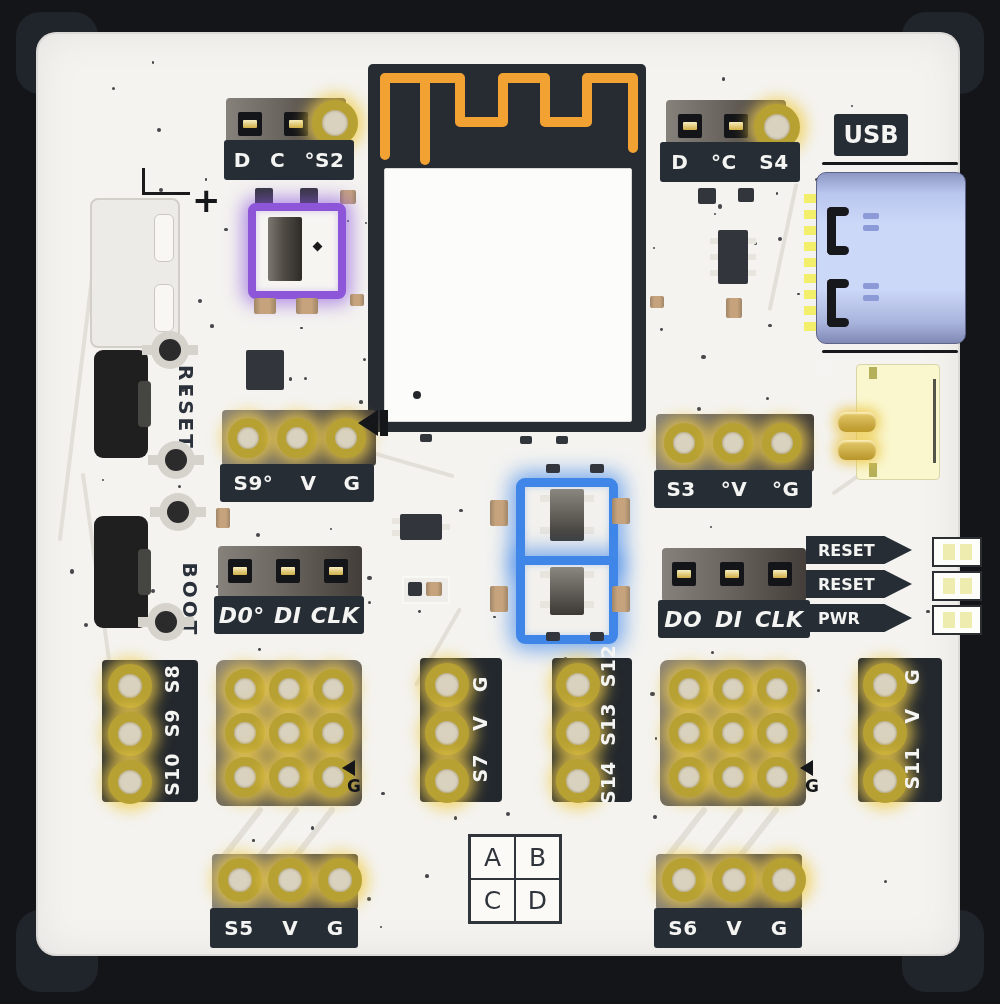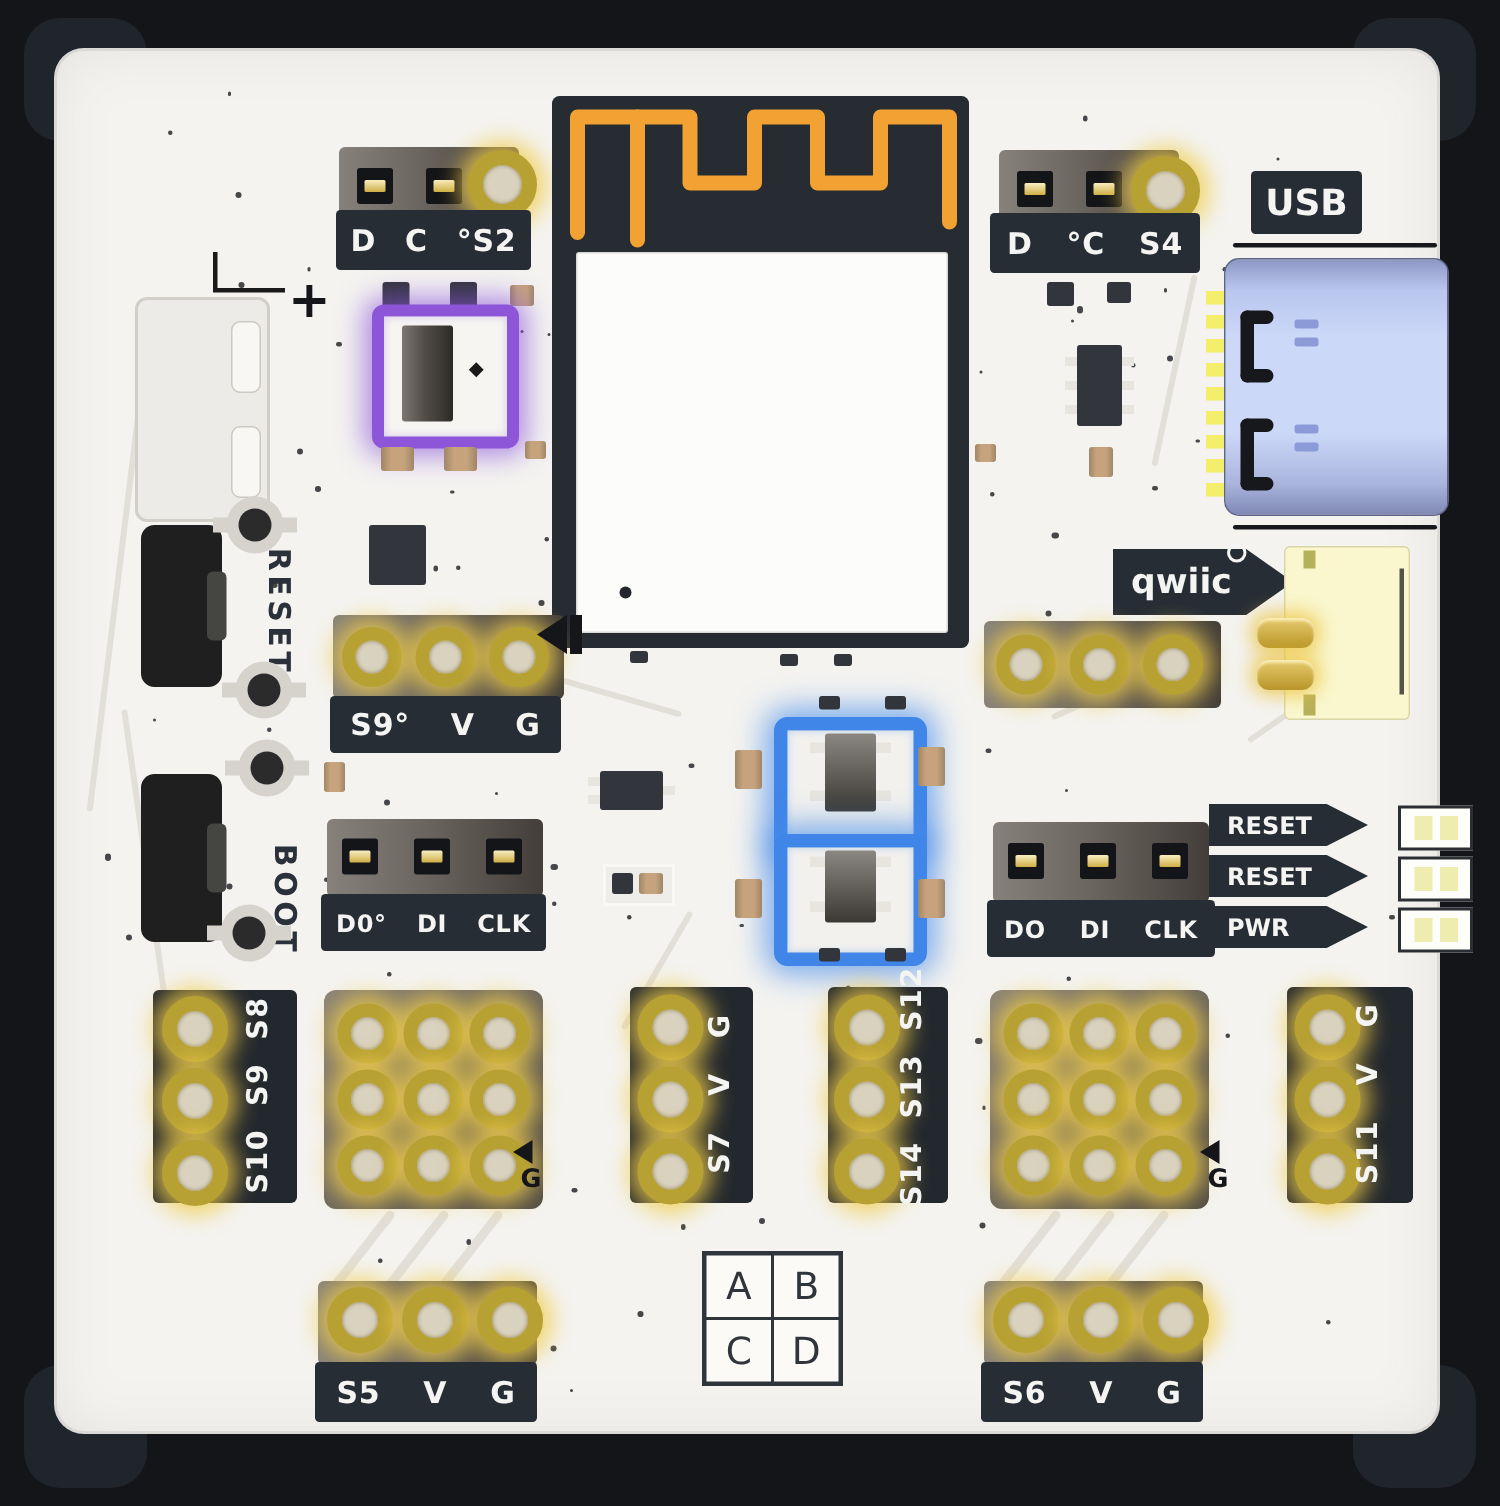--- a/index.html
+++ b/index.html
@@ -9,21 +9,21 @@
   .corner{position:absolute;width:82px;height:82px;border-radius:24px;background:#20242b;}
   #pcb{position:absolute;left:36px;top:32px;width:924px;height:924px;background:#f4f3f0;
        border-radius:20px;box-shadow:inset 0 0 0 2px rgba(0,0,0,.07), inset 0 0 40px rgba(120,115,105,.12);}
   .trace{position:absolute;background:#e2dfd9;border-radius:3px;}
   .via{position:absolute;background:#1f2125;border-radius:50%;opacity:.82;}
 
   
   .plate{position:absolute;background:#262d35;border-radius:3px;display:flex;align-items:center;
          justify-content:space-around;color:#f4f4f2;font-weight:bold;}
   .plate span{font-size:20px;letter-spacing:.5px;white-space:pre;}
-  .plate.sm span{font-size:16px;}
+  .plate.sm span{font-size:22px;font-style:italic;}
   .darkbox{position:absolute;background:#262d35;border-radius:3px;color:#f4f4f2;font-weight:bold;}
   .tag{position:absolute;background:#262d35;color:#f4f4f2;font-weight:bold;display:flex;align-items:center;
        padding-left:12px;clip-path:polygon(0 0,74% 0,100% 50%,74% 100%,0 100%);}
 
   
   .conn{position:absolute;background:linear-gradient(90deg,#86817b 0%,#6b655f 45%,#433e39 100%);border-radius:4px;}
   .blackbox{position:absolute;background:#23282e;border-radius:4px;}
 
   
   .ringrow{position:absolute;display:flex;gap:9px;}
@@ -331,23 +331,20 @@
       <div class="usb-pad" style="left:804px;top:210px;"></div>
     <div class="usb-pad" style="left:804px;top:226px;"></div>
       <div class="usb-pad" style="left:804px;top:242px;"></div>
     <div class="usb-pad" style="left:804px;top:258px;"></div>
       <div class="usb-pad" style="left:804px;top:274px;"></div>
     <div class="usb-pad" style="left:804px;top:290px;"></div>
       <div class="usb-pad" style="left:804px;top:306px;"></div>
     <div class="usb-pad" style="left:804px;top:322px;"></div>
   </div>
 
-  <div class="tag" style="left:742px;top:366px;width:108px;height:44px;font-size:23px;">
-    <span>qwiic</span>
-  </div>
   <div class="circ" style="left:818px;top:362px;width:9px;height:9px;border-color:#f4f4f2;"></div>
   <div id="qwiic-conn">
     <div class="abs" style="left:12px;top:2px;width:8px;height:12px;background:#b5b05a;"></div>
     <div class="abs" style="left:12px;top:98px;width:8px;height:14px;background:#b5b05a;"></div>
     <div class="abs" style="left:76px;top:14px;width:3px;height:84px;background:#55544a;"></div>
   </div>
   <div class="gold-pad" style="left:838px;top:412px;"></div>
   <div class="gold-pad" style="left:838px;top:440px;"></div>
 
   <div class="btn" style="left:94px;top:350px;"></div>
@@ -372,20 +369,25 @@
   </div>
   <div class="tri-left" style="left:358px;top:410px;border-top-width:13px;border-bottom-width:13px;border-right-width:20px;"></div>
   <div class="abs" style="left:380px;top:410px;width:8px;height:26px;background:#15161a;"></div>
 
   <div class="conn" style="left:656px;top:414px;width:158px;height:58px;"></div>
   <div class="ringrow" style="left:664px;top:423px;">
       <span class="ring"></span>
       <span class="ring"></span>
       <span class="ring"></span>
     </div>
+  <div class="plate" style="left:654px;top:470px;width:158px;height:38px;">
+    <span>S3</span>
+    <span>°V</span>
+    <span>°G</span>
+  </div>
 
   <div class="conn" style="left:218px;top:546px;width:144px;height:52px;">
     <div class="pad" style="left:10px;top:13px;"></div>
     <div class="pad" style="left:58px;top:13px;"></div>
     <div class="pad" style="left:106px;top:13px;"></div>
   </div>
   <div class="plate sm" style="left:214px;top:596px;width:150px;height:38px;">
     <span>D0°</span>
     <span>DI</span>
     <span>CLK</span>

